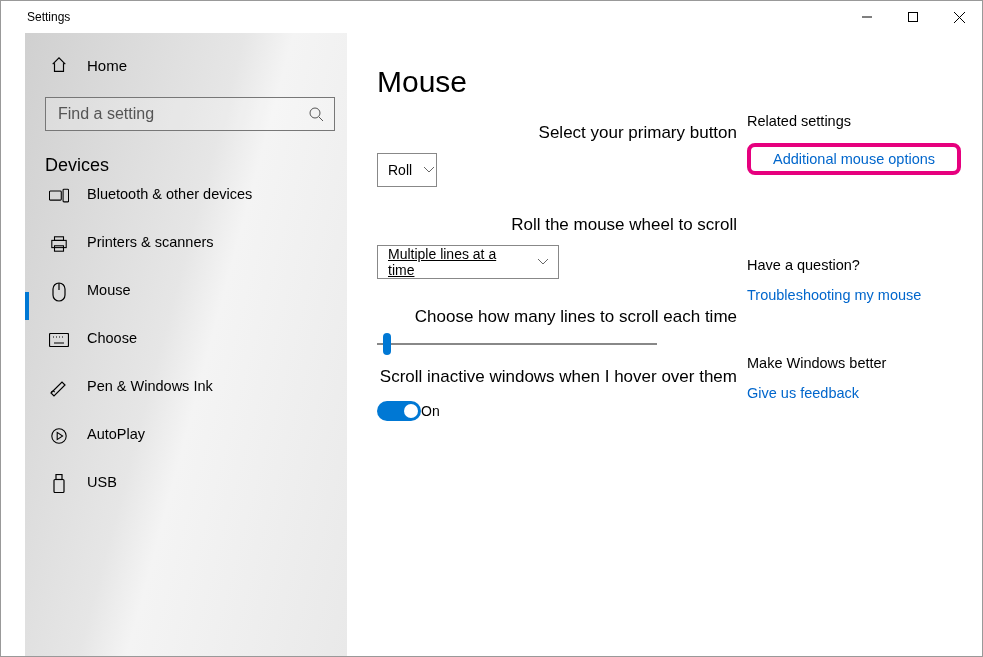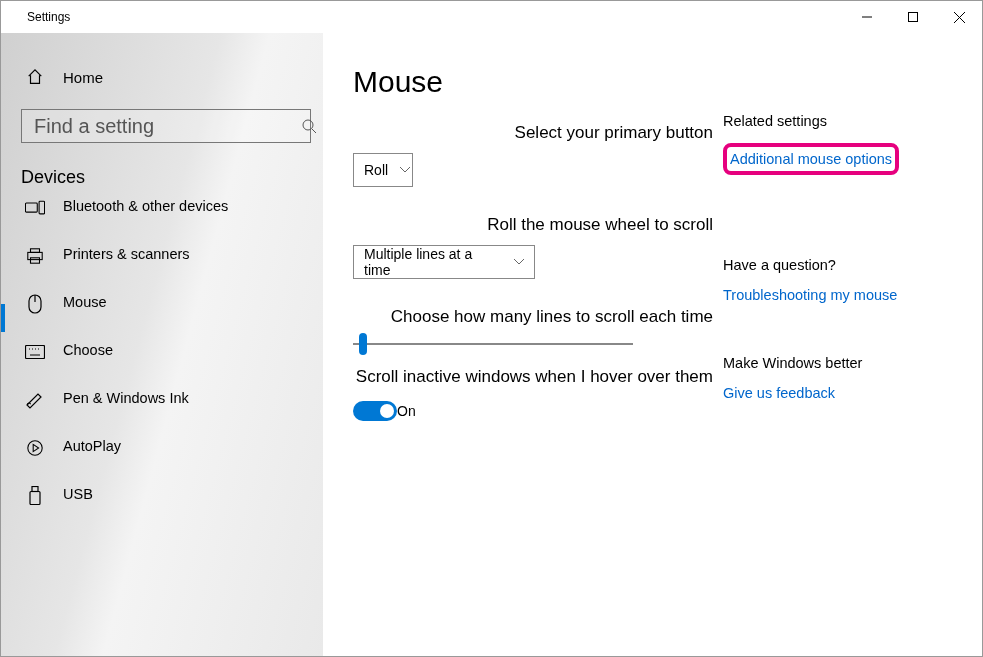--- a/index.html
+++ b/index.html
@@ -35,22 +35,23 @@
     font-family: "Segoe UI Symbol", sans-serif;
     font-size: 11px;
   }
   .container {
     display: flex;
     height: calc(100% - 32px);
   }
   .sidebar {
     width: 322px;
     background: linear-gradient(105deg, #d0d0d0 0%, #e6e6e6 45%, #f4f4f4 55%, #e9e9e9 100%);
-    padding-top: 24px;
+    padding-top: 12px;
     position: relative;
+    margin-left: 24px;
   }
   .home-row {
     display: flex;
     align-items: center;
     padding: 8px 20px 8px 24px;
     gap: 18px;
     height: 40px;
   }
   .home-row .label { font-size: 15px; }
   .search-wrap {
@@ -63,21 +64,21 @@
     background: rgba(255,255,255,0.2);
     display: flex;
     align-items: center;
     padding: 0 10px;
     color: #555;
   }
   .search input {
     flex: 1;
     border: none;
     background: transparent;
-    font-size: 20px;
+    font-size: 16px;
     outline: none;
     color: #555;
   }
   .search input::placeholder { color: #555; }
   .section-header {
     padding: 18px 20px 10px 20px;
     font-weight: 400;
     font-size: 18px;
   }
   .nav-item {
@@ -127,21 +128,21 @@
   .dropdown {
     border: 1px solid #888;
     height: 34px;
     display: inline-flex;
     align-items: center;
     padding: 0 10px;
     gap: 12px;
     margin-bottom: 28px;
     background: #fff;
   }
-  .dropdown.wide { width: 182px; justify-content: space-between; }
+  .dropdown.wide { width: 182px; justify-content: space-between; text-decoration: underline; }
   .dropdown.narrow { width: 60px; justify-content: space-between; }
   .chev { color: #666; }
   .slider-track {
     width: 280px;
     height: 2px;
     background: #888;
     margin: 16px 0 22px 0;
     position: relative;
   }
   .slider-thumb {
@@ -185,21 +186,21 @@
   }
   .link {
     color: #0066cc;
     font-size: 14.5px;
     margin-bottom: 12px;
     display: inline-block;
   }
   .highlight-box {
     border: 4px solid #e6007e;
     border-radius: 8px;
-    padding: 4px 3px;
+    padding: 4px 22px;
     display: inline-block;
     margin-bottom: 42px;
   }
   .right-col .block { margin-bottom: 40px; }
   svg { display: block; }
 </style>
 </head>
 <body>
 
 <div class="titlebar">

